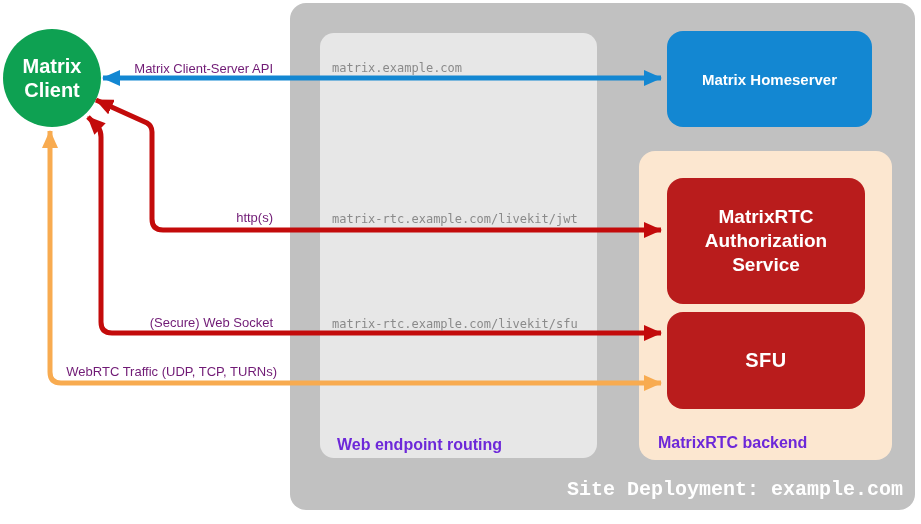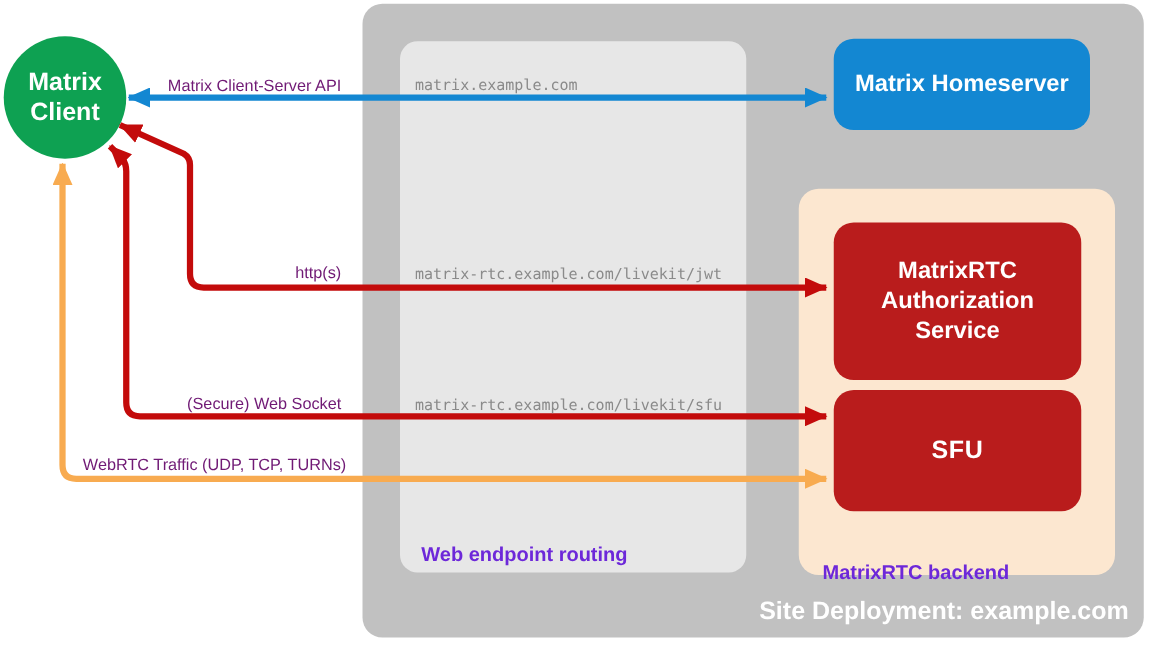--- a/index.html
+++ b/index.html
@@ -22,21 +22,21 @@
   }
   
   .node {
     position:absolute; display:flex; align-items:center; justify-content:center;
     color:#ffffff; font-weight:bold; text-align:center; border-radius:16px;
   }
   .client-node {
     left:3px; top:29px; width:98px; height:98px; border-radius:50%;
     background:#0ea152; font-size:20px; line-height:1.2; white-space:pre-line;
   }
-  .homeserver-node { left:667px; top:31px;  width:205px; height:73px; background:#1387d2; font-size:19px; }
+  .homeserver-node { left:667px; top:31px;  width:205px; height:96px; background:#1387d2; font-size:15px; }
   .auth-node       { left:667px; top:178px; width:198px; height:126px; background:#b91c1c; font-size:19px; line-height:1.25; padding:0 18px; box-sizing:border-box; }
   .sfu-node        { left:667px; top:312px; width:198px; height:97px; background:#b91c1c; font-size:20px; letter-spacing:0.5px; }
   
   #arrows { position:absolute; left:0; top:0; width:921px; height:524px; pointer-events:none; }
   
   .arrow-label {
     position:absolute; white-space:nowrap; color:#701a75; font-size:13px;
   }
   .lbl-api    { right:648px; top:61px;  }
   .lbl-http   { right:648px; top:210px; }
@@ -47,24 +47,24 @@
     font-family:"DejaVu Sans Mono", monospace; font-size:12px;text-align:center;
   }
   .ep-hs  { top:61px; }
   .ep-jwt { top:212px; }
   .ep-sfu { top:317px; }
   .panel-caption {
     position:absolute; white-space:nowrap; color:#6d28d9;
     font-size:16px; font-weight:bold;
   }
   .cap-routing { left:337px; top:436px; }
-  .cap-backend { left:658px; top:434px;margin-top:16px; }
+  .cap-backend { left:658px; top:434px; }
   .deployment-title {
     position:absolute; right:18px; top:478px; white-space:nowrap;
-    color:#ffffff; font-size:20px; font-weight:bold;
+    color:#ffffff; font-size:20px; font-weight:bold;font-family:Liberation Mono, monospace;
   }
 </style>
 </head>
 <body>
 
 <div id="stage">
 
   <div class="outer-box"></div>
 
   <div class="routing-panel"></div>

